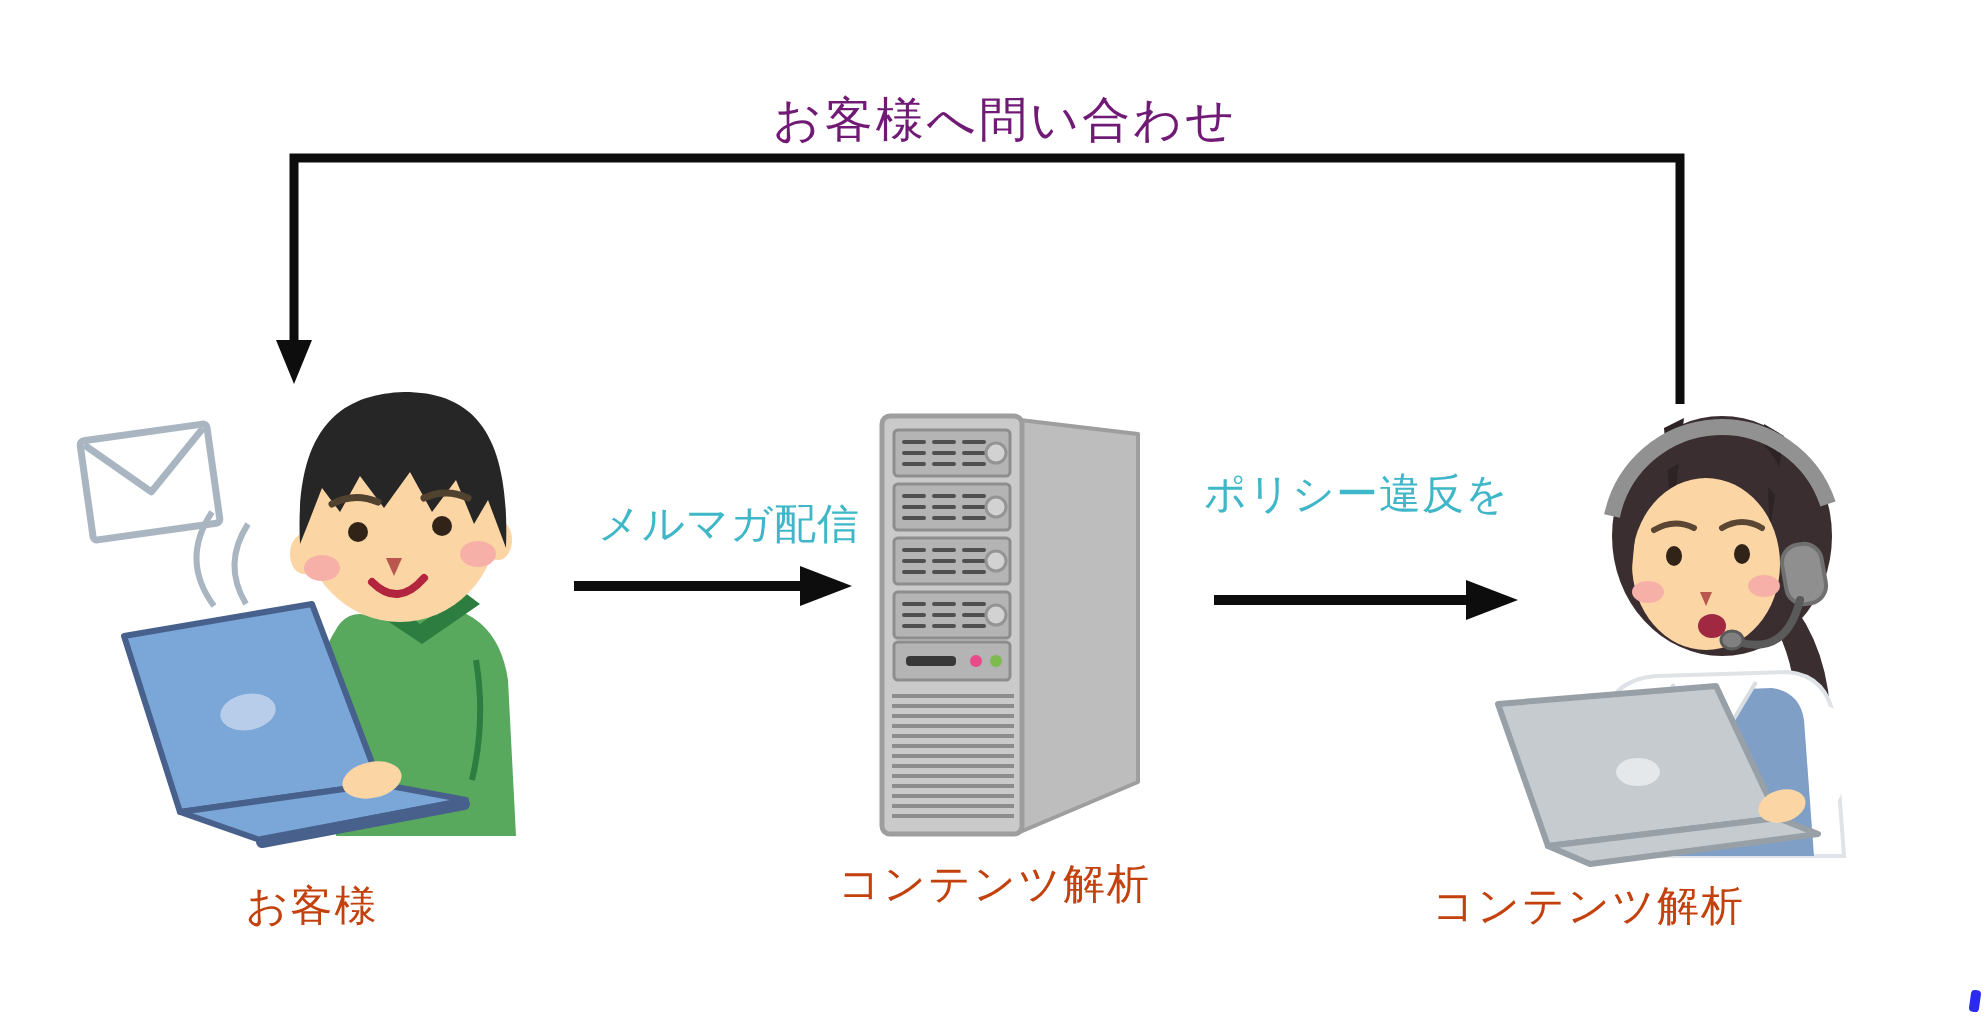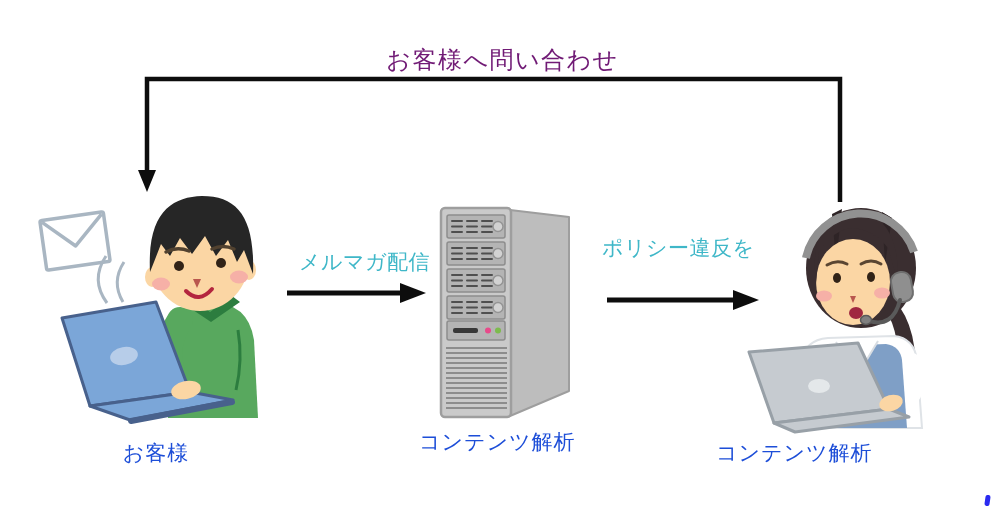--- a/index.html
+++ b/index.html
@@ -10,21 +10,21 @@
   .art{position:absolute;left:0;top:0;}
   .label{position:absolute;white-space:nowrap;}
   .feedback-label{
     left:360px;top:44px;width:285px;text-align:center;
     font-size:24px;letter-spacing:1.5px;color:#701a75;font-weight:500;
   }
   .flow-label{color:#3fb7c8;font-size:21px;letter-spacing:0.5px;font-weight:500;}
   .flow-label-1{left:287px;top:248px;margin-left:12px;}
   .flow-label-2{left:602px;top:235px;line-height:25px;text-align:center;}
   .flow-label-2 span{display:block;}
-  .node-label{color:#1d4ed8;font-size:21px;letter-spacing:1px;text-align:center;}
+  .node-label{color:#c2410c;font-size:21px;letter-spacing:1px;text-align:center;}
   .node-label-1{left:110px;top:439px;width:92px;}
   .node-label-2{left:419px;top:428px;width:144px;}
   .node-label-3{left:716px;top:439px;width:144px;}
   .stray-mark{
     position:absolute;left:985px;top:495px;width:5px;height:11px;
     background:#2a2af0;border-radius:2px;transform:rotate(8deg);
   }
 </style>
 </head>
 <body>

